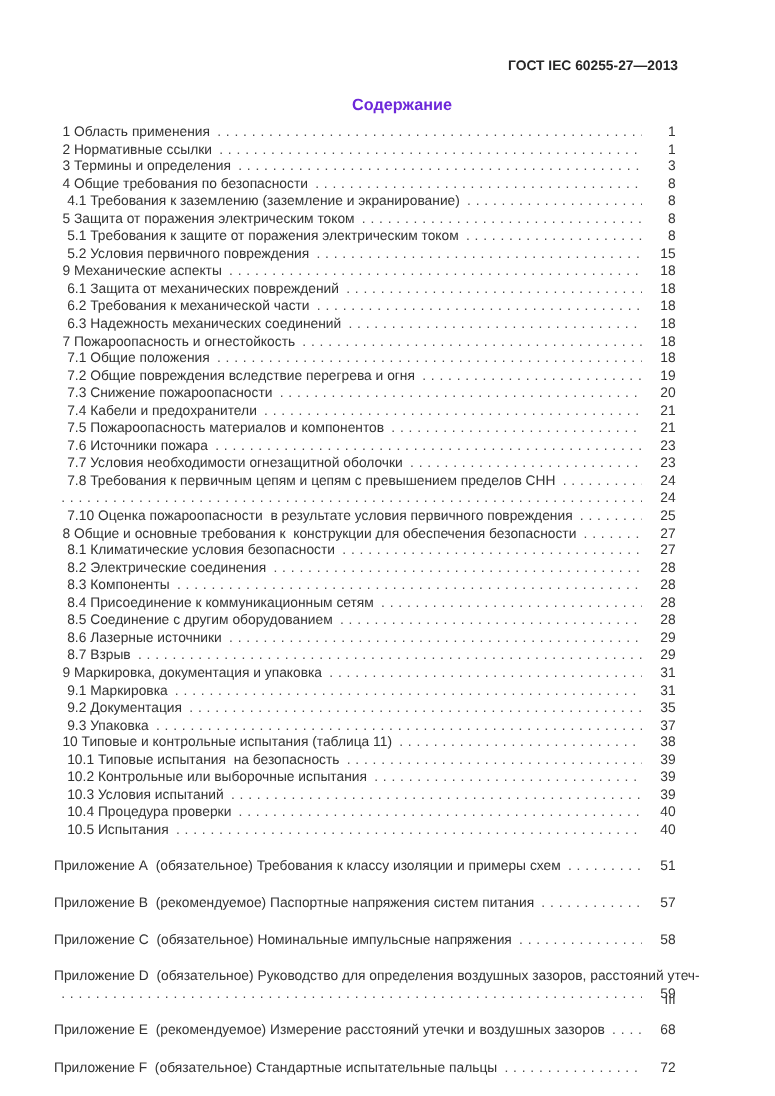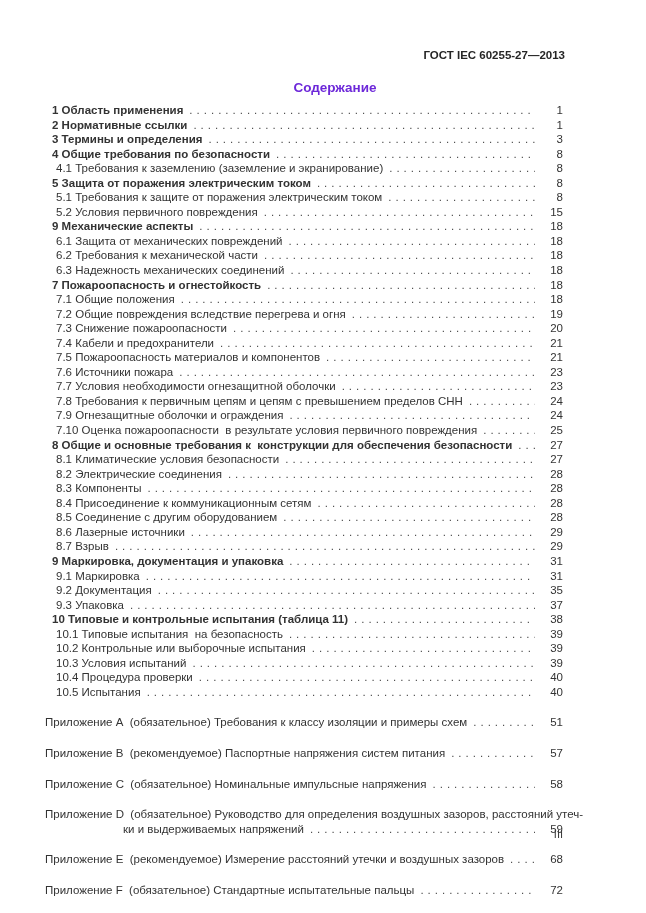--- a/index.html
+++ b/index.html
@@ -41,21 +41,21 @@
     right: 61px;
   }
   .toc-row {
     display: flex;
     align-items: baseline;
     line-height: 14.55px;
     font-size: 11.5px;
     color: #333333;
   }
   .toc-row .entry-text { white-space: pre; flex: 0 1 auto; }
-  .toc-row.lvl-ch   .entry-text { padding-left: 7px; font-weight: bold; }
+  .toc-row.lvl-ch   .entry-text { padding-left: 7px; }
   .toc-row.lvl-sub  .entry-text { padding-left: 11px; }
   .toc-row.lvl-app  .entry-text { padding-left: 0; margin-top: 16px; }
   .toc-row.lvl-cont .entry-text { padding-left: 78px; }
   .leader {
     flex: 1 1 auto;
     overflow: hidden;
     white-space: nowrap;
     margin-left: 6px;
     color: #4a4a4a;
   }
@@ -188,21 +188,20 @@
     <span class="entry-text">7.7 Условия необходимости огнезащитной оболочки</span>
     <span class="leader"></span>
     <span class="pagenum">23</span>
   </div>
       <div class="toc-row lvl-sub">
     <span class="entry-text">7.8 Требования к первичным цепям и цепям с превышением пределов СНН</span>
     <span class="leader"></span>
     <span class="pagenum">24</span>
   </div>
       <div class="toc-row lvl-sub">
-    <span class="entry-text">7.9 Огнезащитные оболочки и ограждения</span>
     <span class="leader"></span>
     <span class="pagenum">24</span>
   </div>
       <div class="toc-row lvl-sub">
     <span class="entry-text">7.10 Оценка пожароопасности  в результате условия первичного повреждения</span>
     <span class="leader"></span>
     <span class="pagenum">25</span>
   </div>
       <div class="toc-row lvl-ch">
     <span class="entry-text">8 Общие и основные требования к  конструкции для обеспечения безопасности</span>
@@ -308,21 +307,20 @@
     <span class="entry-text">Приложение С  (обязательное) Номинальные импульсные напряжения</span>
     <span class="leader"></span>
     <span class="pagenum">58</span>
   </div>
       <div class="toc-row lvl-app no-page">
     <span class="entry-text">Приложение D  (обязательное) Руководство для определения воздушных зазоров, расстояний утеч-</span>
     <span class="leader"></span>
     <span class="pagenum"></span>
   </div>
       <div class="toc-row lvl-cont">
-    <span class="entry-text">ки и выдерживаемых напряжений</span>
     <span class="leader"></span>
     <span class="pagenum">59</span>
   </div>
       <div class="toc-row lvl-app">
     <span class="entry-text">Приложение Е  (рекомендуемое) Измерение расстояний утечки и воздушных зазоров</span>
     <span class="leader"></span>
     <span class="pagenum">68</span>
   </div>
       <div class="toc-row lvl-app">
     <span class="entry-text">Приложение F  (обязательное) Стандартные испытательные пальцы</span>

